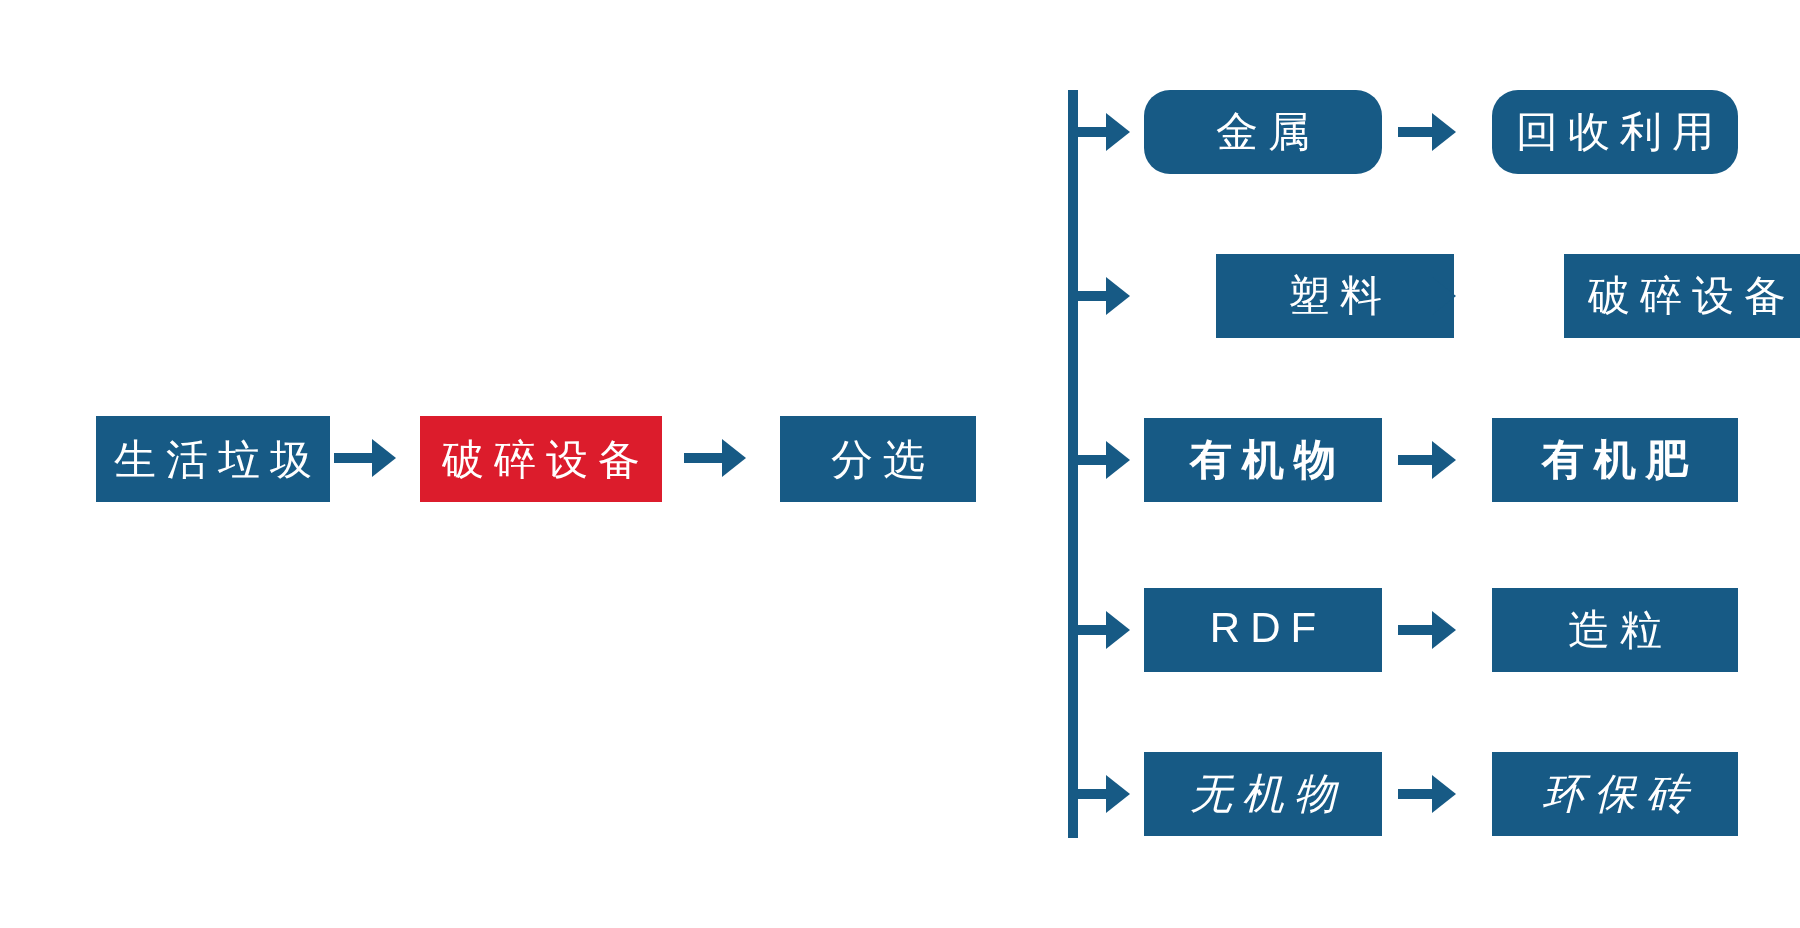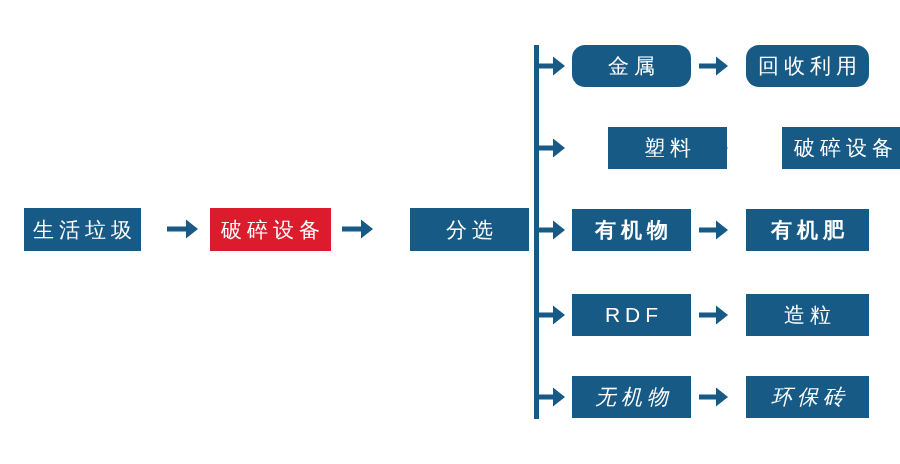--- a/index.html
+++ b/index.html
@@ -41,23 +41,23 @@
     position: absolute;
     left: 534px;
     top: 45px;
     width: 5px;
     height: 374px;
     background: var(--arrow-blue);
   }
 
   
   .n-main { top: 208px; height: 43px; }
-  .n-src  { left: 24px;  width: 117px; }
+  .n-src  { left: 48px;  width: 117px; }
   .n-crush{ left: 210px; width: 121px; }
-  .n-sort { left: 390px; width: 119px; margin-left: 20px; }
+  .n-sort { left: 390px; width: 98px; }
   .a-main { top: 218px; }
   .a-m1 { left: 167px; }
   .a-m2 { left: 342px; }
 
   
   .b-cat { left: 572px; width: 119px; height: 42px; }
   .b-out { left: 746px; width: 123px; height: 42px; }
   .a-line { left: 536px; }
   .a-mid  { left: 699px; }
   .r0 .node { top: 45px; border-radius: 13px; }  .r0 .arrow { top: 55px; }

